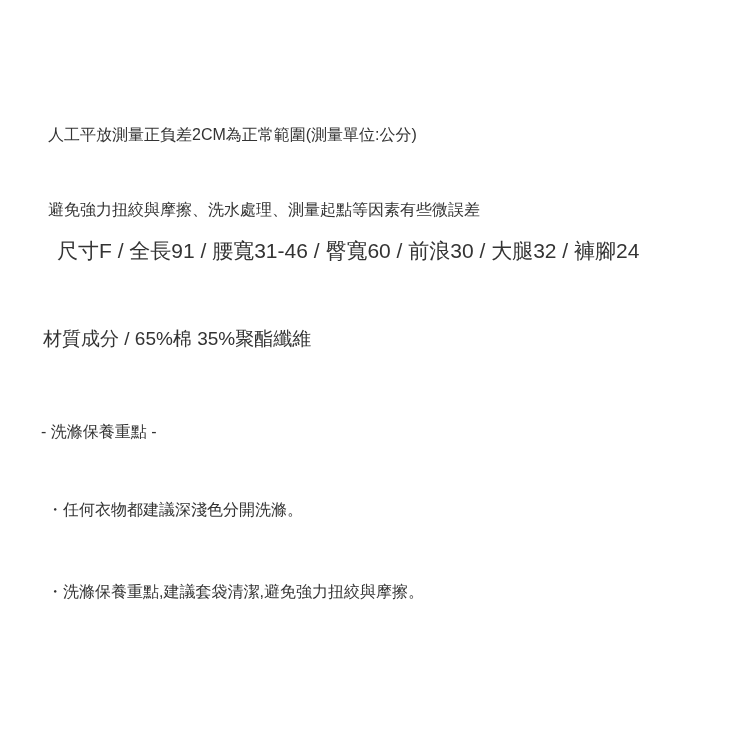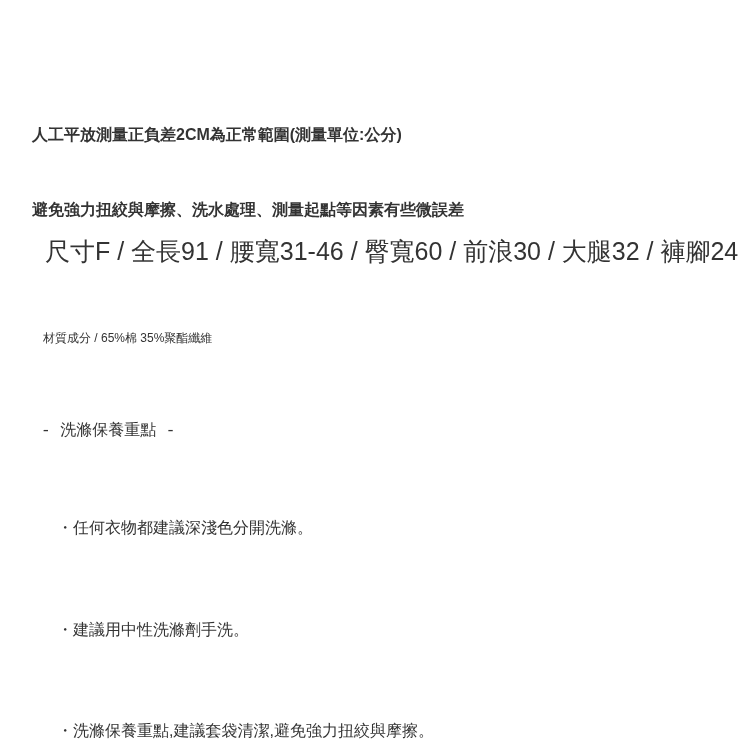--- a/index.html
+++ b/index.html
@@ -15,49 +15,47 @@
     font-family: "Liberation Sans", "DejaVu Sans", sans-serif;
     color: #333333;
     -webkit-font-smoothing: antialiased;
   }
   .block {
     position: absolute;
     white-space: pre;
   }
   .note-block {
     top: 72px;
-    left: 32px;
+    left: 48px;
     font-size: 16px;
     line-height: 25px;
-    font-weight: bold;
   }
   .size-block {
     top: 186px;
-    left: 45px;
-    font-size: 25px;
+    left: 57px;
+    font-size: 21px;
     line-height: 26px;
   }
   .material-block {
     top: 266px;
     left: 43px;
-    font-size: 12px;
+    font-size: 19px;
     line-height: 29px;
   }
   .care-block {
     top: 374px;
     left: 41px;
     font-size: 16px;
     line-height: 23.2px;
   }
   .care-heading {
-    margin-bottom: 10px;
-    font-family: Liberation Mono, monospace;
+    margin-bottom: 2px;
   }
   .care-line {
-    margin: 16px;
+    margin: 6px;
   }
 </style>
 </head>
 <body>
 
 <div class="block note-block">
   <div>人工平放測量正負差2CM為正常範圍(測量單位:公分)</div>
   <div>避免強力扭絞與摩擦、洗水處理、測量起點等因素有些微誤差</div>
 </div>
 
@@ -65,21 +63,20 @@
   <div>尺寸F / 全長91 / 腰寬31-46 / 臀寬60 / 前浪30 / 大腿32 / 褲腳24</div>
 </div>
 
 <div class="block material-block">
   <div>材質成分 / 65%棉 35%聚酯纖維</div>
 </div>
 
 <div class="block care-block">
   <div class="care-heading">- 洗滌保養重點 -</div>
   <div class="care-line">・任何衣物都建議深淺色分開洗滌。</div>
-  <div class="care-line">・建議用中性洗滌劑手洗。</div>
   <div class="care-line">・洗滌保養重點,建議套袋清潔,避免強力扭絞與摩擦。</div>
   
   
   
   
   
   
   
   
   

